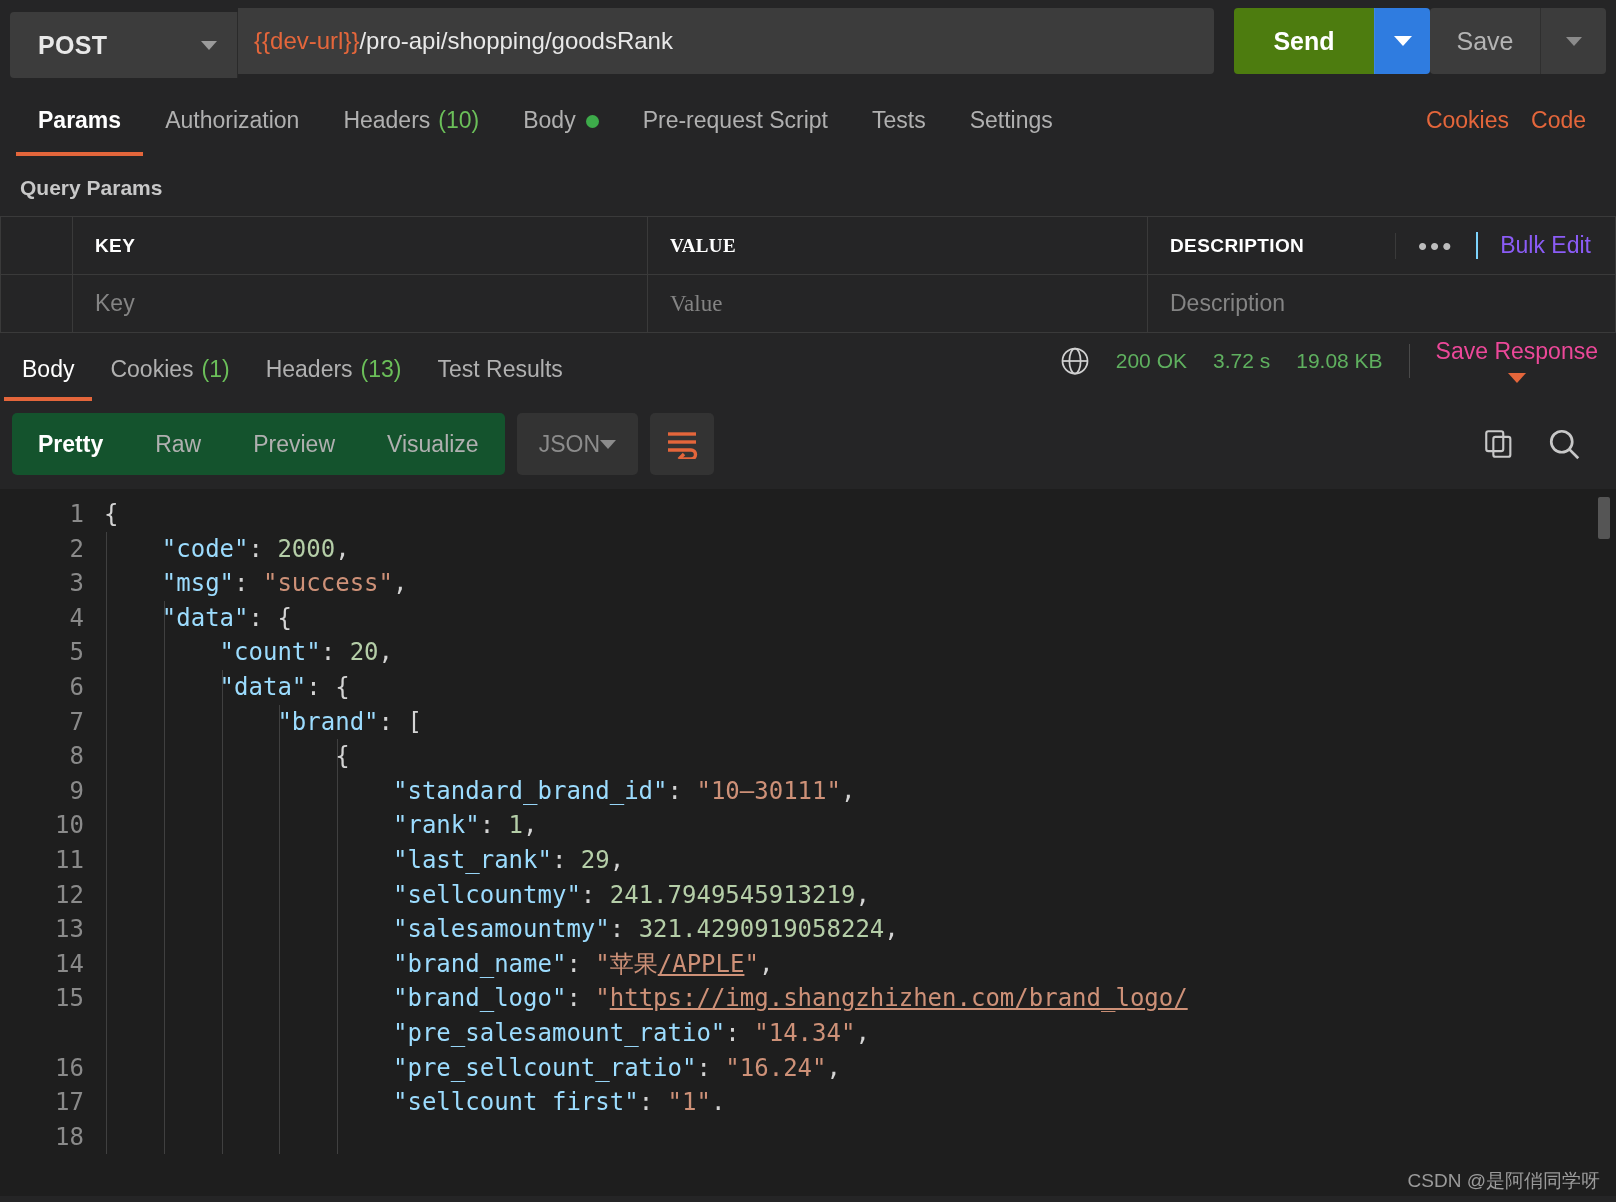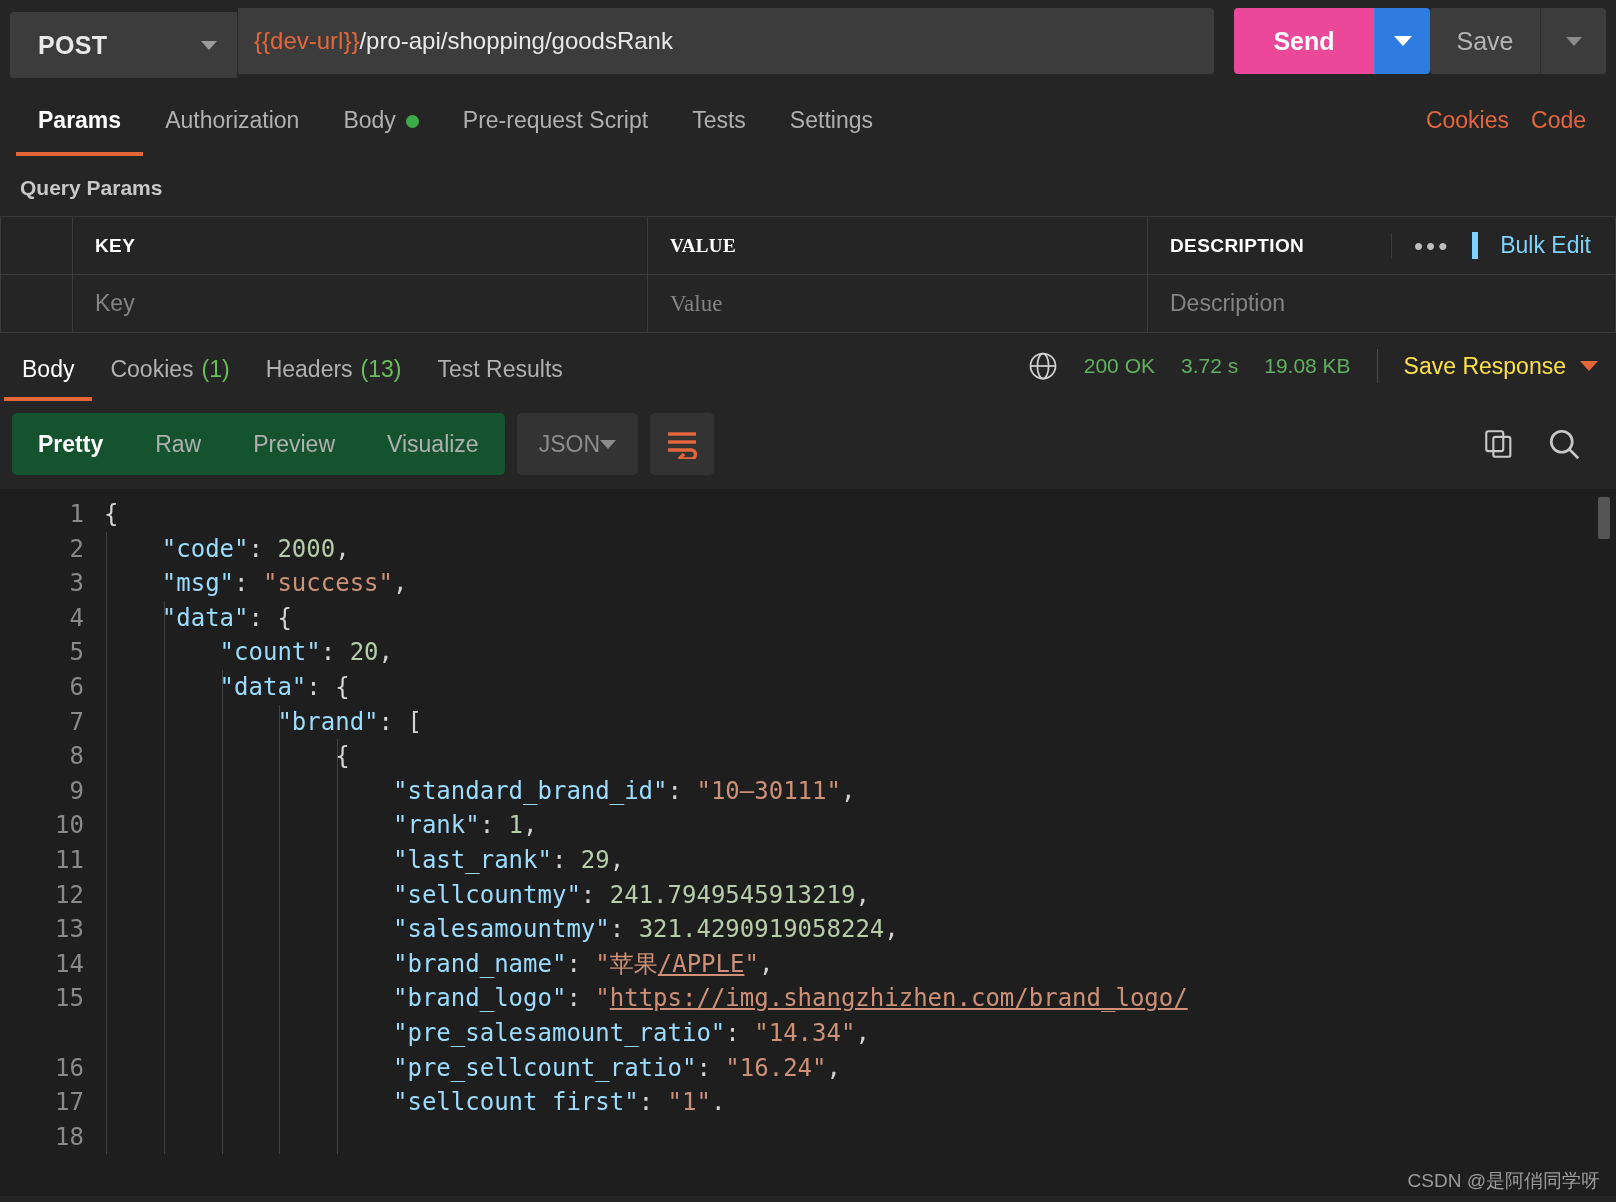--- a/index.html
+++ b/index.html
@@ -20,21 +20,21 @@
   }
   .method-label { color: #e8e8e8; font-size: 25px; font-weight: bold; letter-spacing: .3px; }
   .caret { width: 0; height: 0; border-left: 8px solid transparent; border-right: 8px solid transparent; border-top: 9px solid #9b9b9b; }
   .url-box {
     flex: 1; height: 66px; background: #3c3c3c; border-radius: 0 4px 4px 0;
     display: flex; align-items: center; padding: 0 16px; margin-right: 20px;
   }
   .url-text { font-size: 24px; color: #e8e8e8; font-family: "Liberation Sans", sans-serif; }
   .url-var { color: #e4663b; }
   .send-btn {
-    width: 140px; height: 66px; background: #ec4899; border-radius: 4px 0 0 4px;
+    width: 140px; height: 66px; background: #4d7c0f; border-radius: 4px 0 0 4px;
     display: flex; align-items: center; justify-content: center;
     color: #fff; font-size: 25px; font-weight: bold;
   }
   .send-caret-box { width: 56px; height: 66px; background: #2f7ce0; border-radius: 0 4px 4px 0;
     display: flex; align-items: center; justify-content: center; border-left: 1px solid #3d86e4; }
   .send-caret { width: 0; height: 0; border-left: 9px solid transparent; border-right: 9px solid transparent; border-top: 10px solid #ffffff; }
   .save-btn { width: 110px; height: 66px; background: #3c3c3c; border-radius: 4px 0 0 4px;
     display: flex; align-items: center; justify-content: center; color: #b4b4b4; font-size: 25px; margin-left: 0; }
   .save-caret-box { width: 66px; height: 66px; background: #3c3c3c; border-radius: 0 4px 4px 0;
     display: flex; align-items: center; justify-content: center; border-left: 1px solid #2f2f2f; }
@@ -56,32 +56,32 @@
   .tbl td, .tbl th { border: 1px solid #3a3a3a; height: 58px; text-align: left; }
   .c0 { width: 72px; }
   .c1 { width: 575px; }
   .c2 { width: 500px; font-family: Liberation Serif, serif; }
   .c3 { }
   .th-txt { font-size: 19px; color: #ffffff; font-weight: bold; padding-left: 22px; letter-spacing: .4px; }
   .ph-txt { font-size: 23px; color: #848484; padding-left: 22px; }
   .desc-head { display: flex; align-items: center; }
   .desc-head .th-txt { flex: 1; }
   .dots { color: #bdbdbd; font-size: 26px; letter-spacing: 3px; padding: 0 22px; border-left: 1px solid #3a3a3a; line-height: 1; }
-  .bulk { color: #7dd3fc; font-size: 23px; padding: 0 24px 0 22px; border-left: 6px solid #7dd3fc; }
+  .bulk { color: #8b5cf6; font-size: 23px; padding: 0 24px 0 22px; border-left: 2px solid #7dd3fc; }
 
   
   .res-tabs { display: flex; align-items: flex-end; height: 68px; padding: 0 0 0 4px; background: #252526; position: relative; }
   .res-tab { font-size: 23px; color: #b0b0b0; padding: 0 18px 18px 18px; position: relative; white-space: nowrap; }
   .res-tab.active { color: #fff; }
   .res-tab.active::after { content: ""; position: absolute; left: 0; right: 0; bottom: 0; height: 4px; background: #e4663b; }
   .res-right { margin-left: auto; display: flex; align-items: center; gap: 26px; padding: 0 18px 18px 0; }
   .globe { width: 30px; height: 30px; }
   .stat { font-size: 21px; color: #5fb05f; }
   .vdiv { width: 1px; height: 34px; background: #4a4a4a; }
-  .save-resp { color: #fde047; font-size: 23px; display: flex; align-items: center; gap: 14px; }
+  .save-resp { color: #ec4899; font-size: 23px; display: flex; align-items: center; gap: 8px; flex-direction: column; }
   .sr-caret { width: 0; height: 0; border-left: 9px solid transparent; border-right: 9px solid transparent; border-top: 10px solid #e4663b; }
 
   
   .body-toolbar { display: flex; align-items: center; padding: 12px 16px 14px 12px; gap: 12px; background: #252526; }
   .seg { background: #14532d; border-radius: 5px; display: flex; height: 62px; align-items: center; }
   .seg-item { font-size: 23px; color: #b0b0b0; padding: 0 26px; }
   .seg-item.active { color: #fff; font-weight: bold; }
   .fmt { background: #333333; border-radius: 5px; height: 62px; display: flex; align-items: center; padding: 0 22px; }
   .fmt-label { font-size: 23px; color: #8c8c8c; }
   .fmt-caret { width: 0; height: 0; border-left: 8px solid transparent; border-right: 8px solid transparent; border-top: 9px solid #8c8c8c; }
@@ -125,20 +125,21 @@
     </div>
     <div class="save-btn">Save</div>
     <div class="save-caret-box">
       <span class="save-caret"></span>
     </div>
   </div>
 
   <div class="req-tabs">
     <div class="req-tab active"><span>Params</span></div>
     <div class="req-tab"><span>Authorization</span></div>
+    <div class="req-tab"><span>Headers</span><span class="tab-count">(10)</span></div>
     <div class="req-tab"><span>Body</span><span class="green-dot"></span></div>
     <div class="req-tab"><span>Pre-request Script</span></div>
     <div class="req-tab"><span>Tests</span></div>
     <div class="req-tab"><span>Settings</span></div>
     <div class="req-right">
       <span class="link-orange">Cookies</span>
       <span class="link-orange">Code</span>
     </div>
   </div>
 

